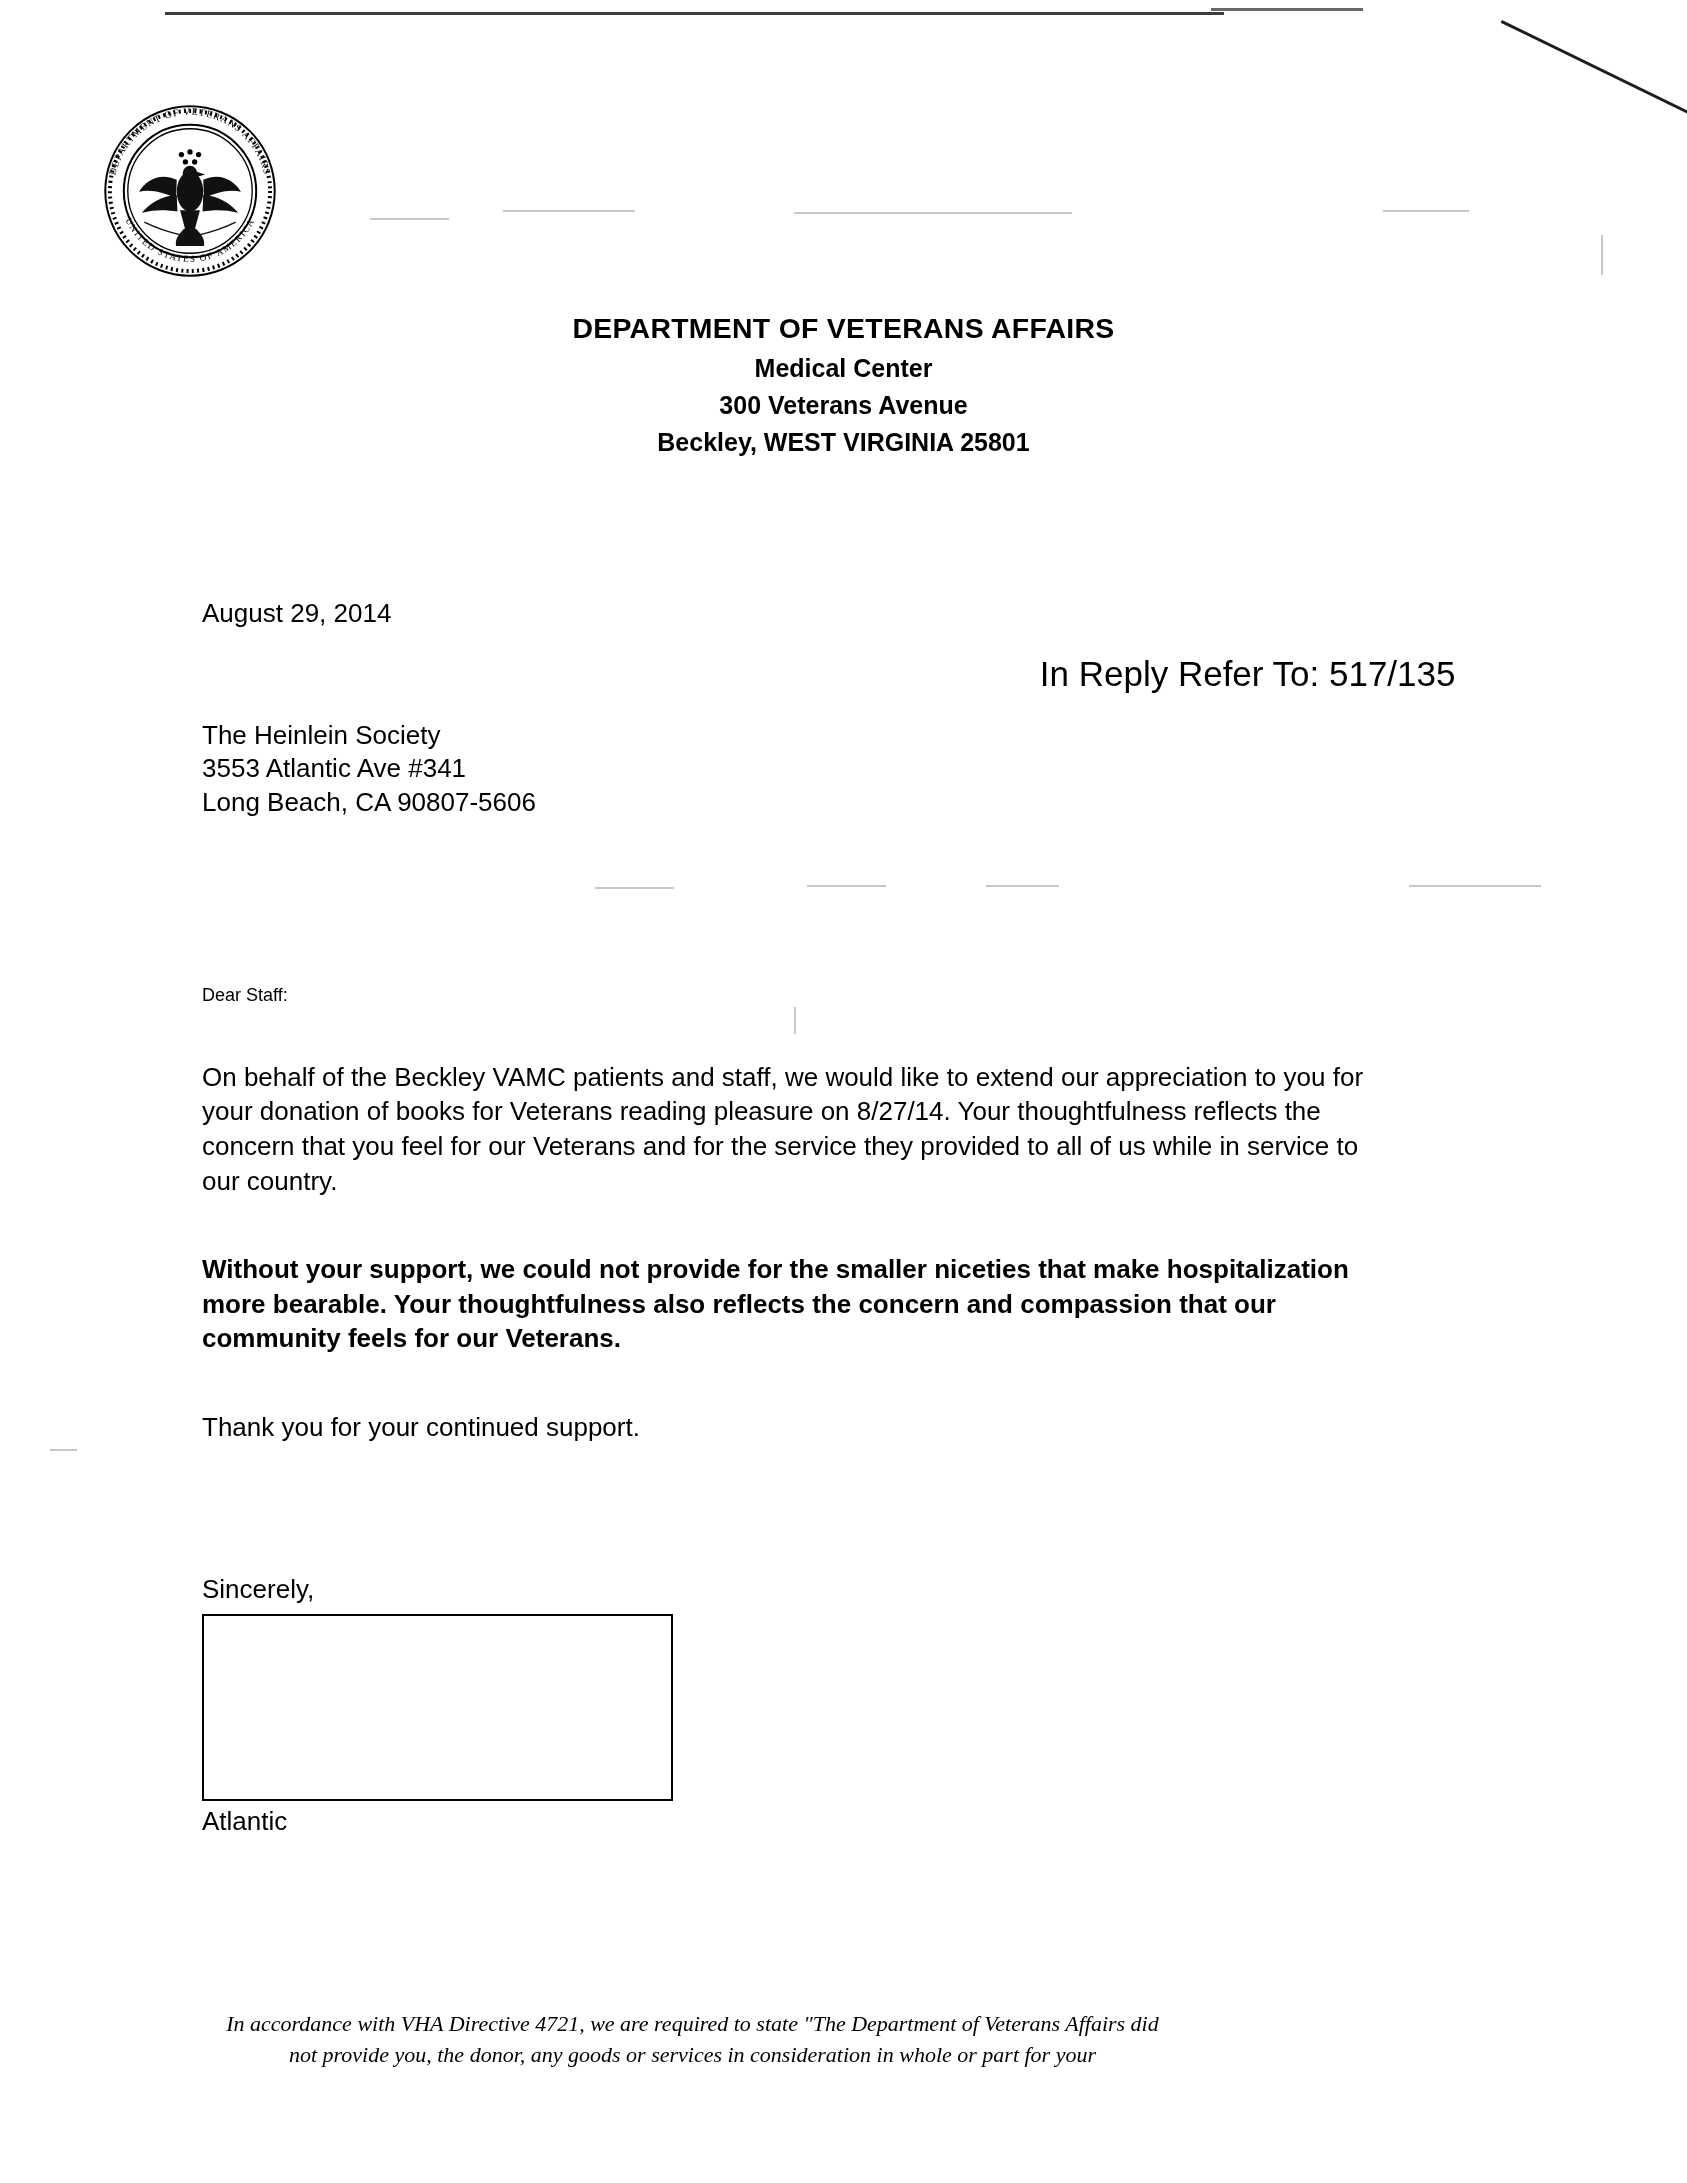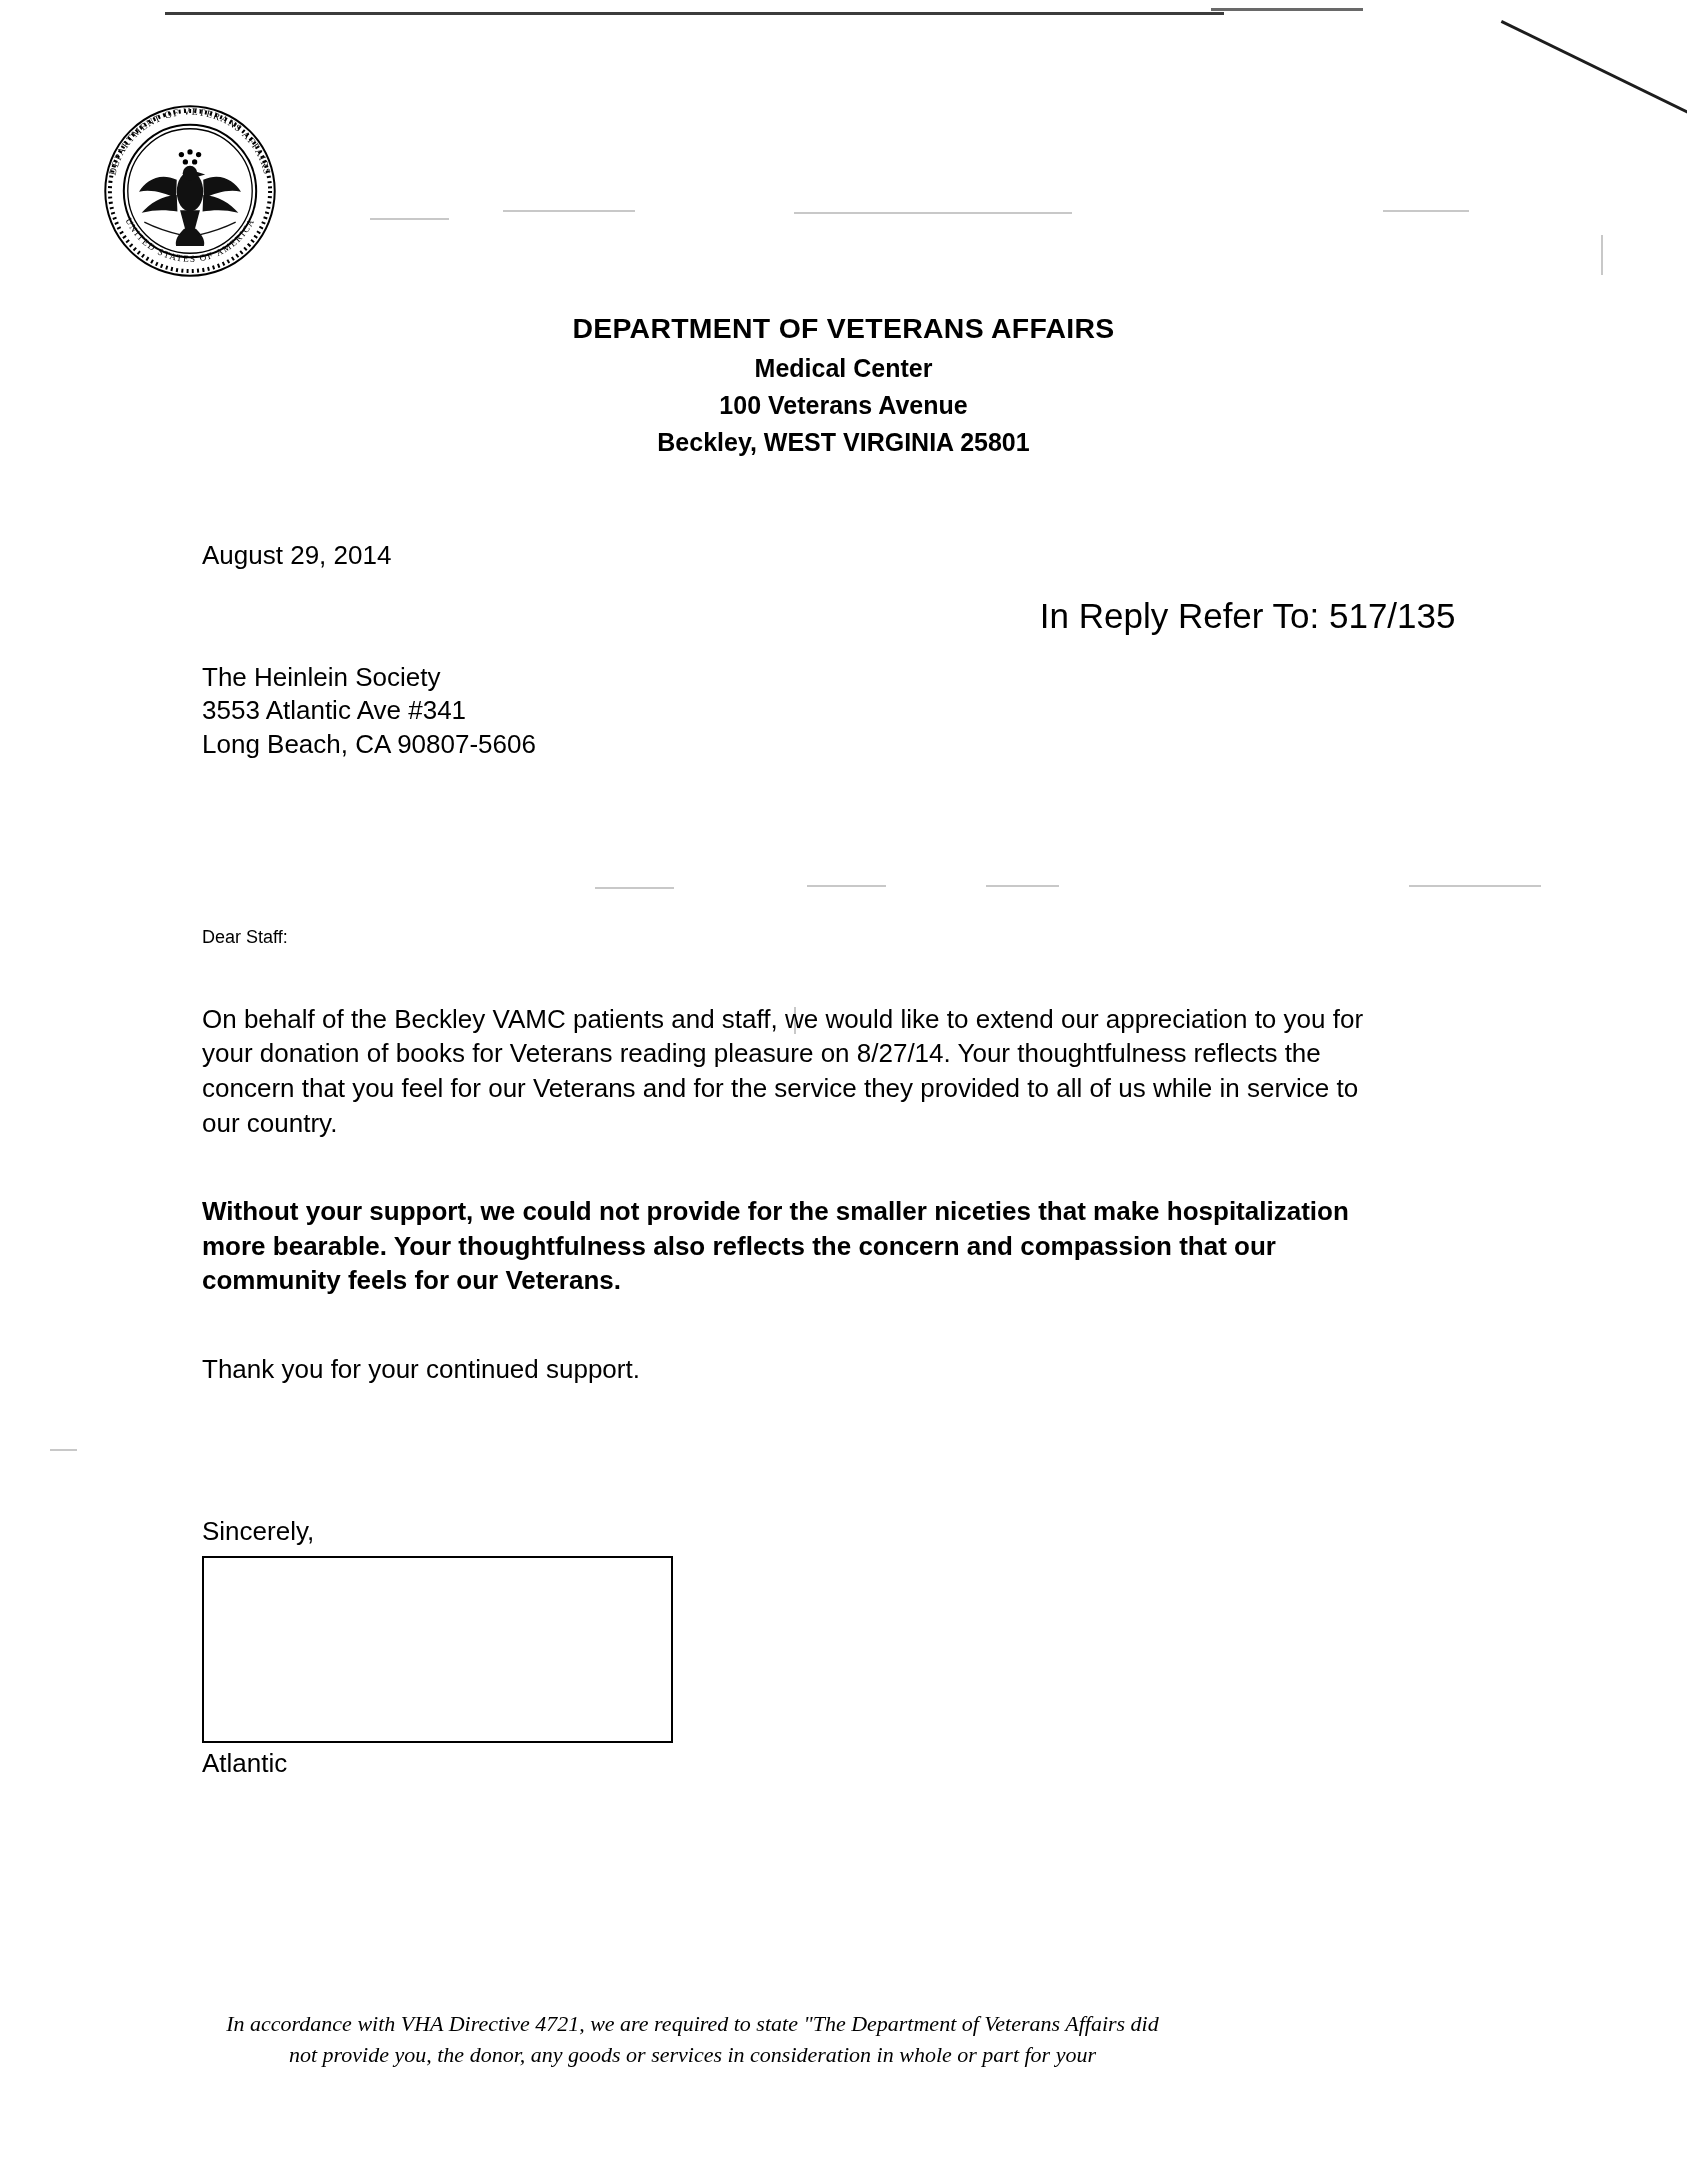--- a/index.html
+++ b/index.html
@@ -85,21 +85,21 @@
   .lh-line {
     font-size: 25px;
     font-weight: bold;
     margin-bottom: 8px;
   }
 
   
   .page-body {
     position: absolute;
     left: 202px;
-    top: 542px;
+    top: 600px;
     width: 1270px;
     font-size: 25px;
     line-height: 1.0;
   }
   .date-line { font-size: 26px; }
   .refer-row {
     margin-top: 30px;
     text-align: right;
     padding-right: 16.5px;
     font-size: 35px;
@@ -209,21 +209,21 @@
     <g stroke="#111" stroke-width="2" fill="none">
       <path d="M70 186 C 90 196, 110 202, 128 206"></path>
       <path d="M208 186 C 188 196, 168 202, 150 206"></path>
     </g>
   </svg>
 </div>
 
 <div class="letterhead">
   <div class="lh-line1">DEPARTMENT OF VETERANS AFFAIRS</div>
   <div class="lh-line">Medical Center</div>
-  <div class="lh-line">100 Veterans Avenue</div>
+  <div class="lh-line">300 Veterans Avenue</div>
   <div class="lh-line">Beckley, WEST VIRGINIA 25801</div>
 </div>
 
 <div class="page-body">
   <div class="date-line">August 29, 2014</div>
 
   <div class="refer-row">In Reply Refer To: 517/135</div>
 
   <div class="address-block">
     <div>The Heinlein Society</div>

